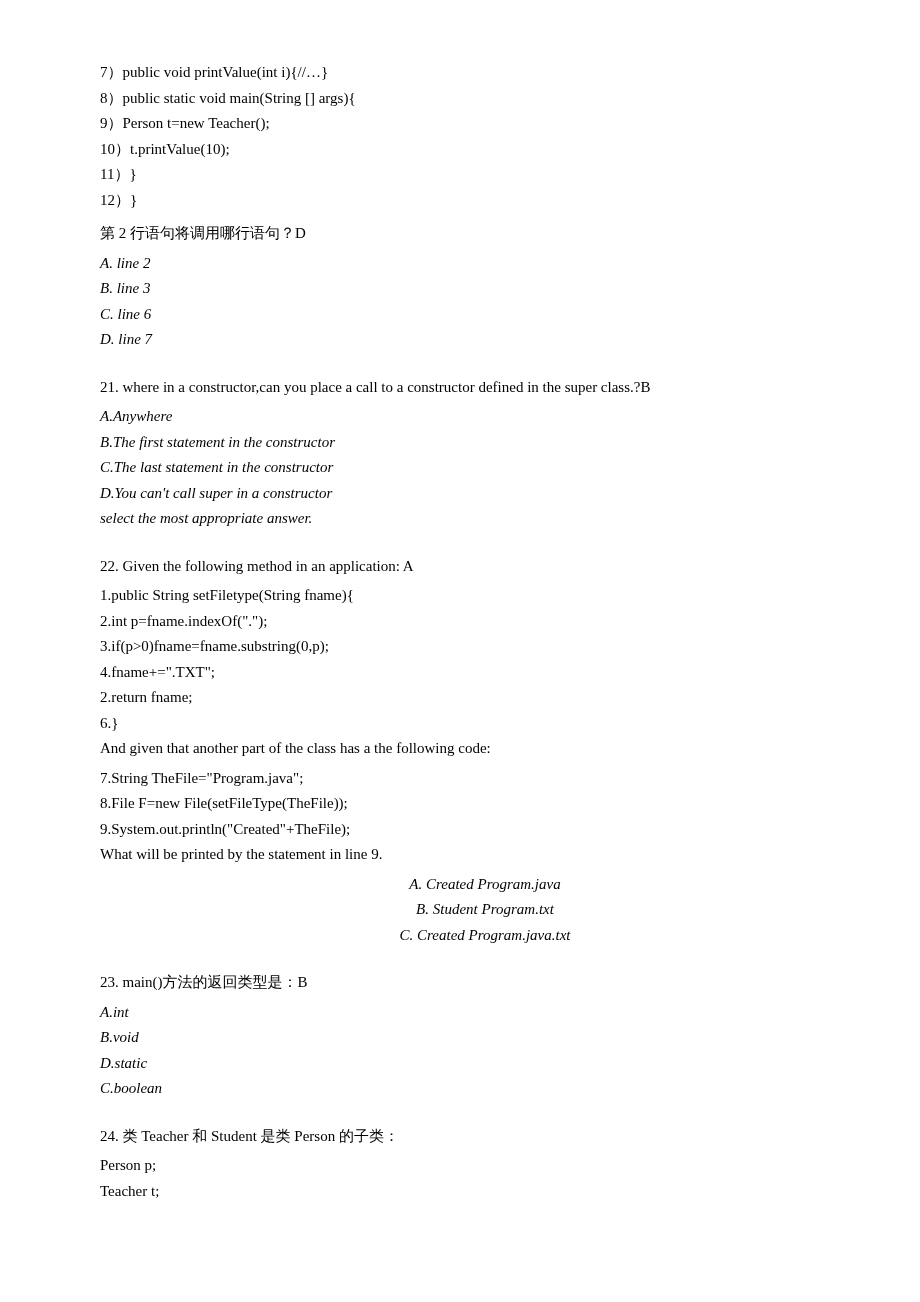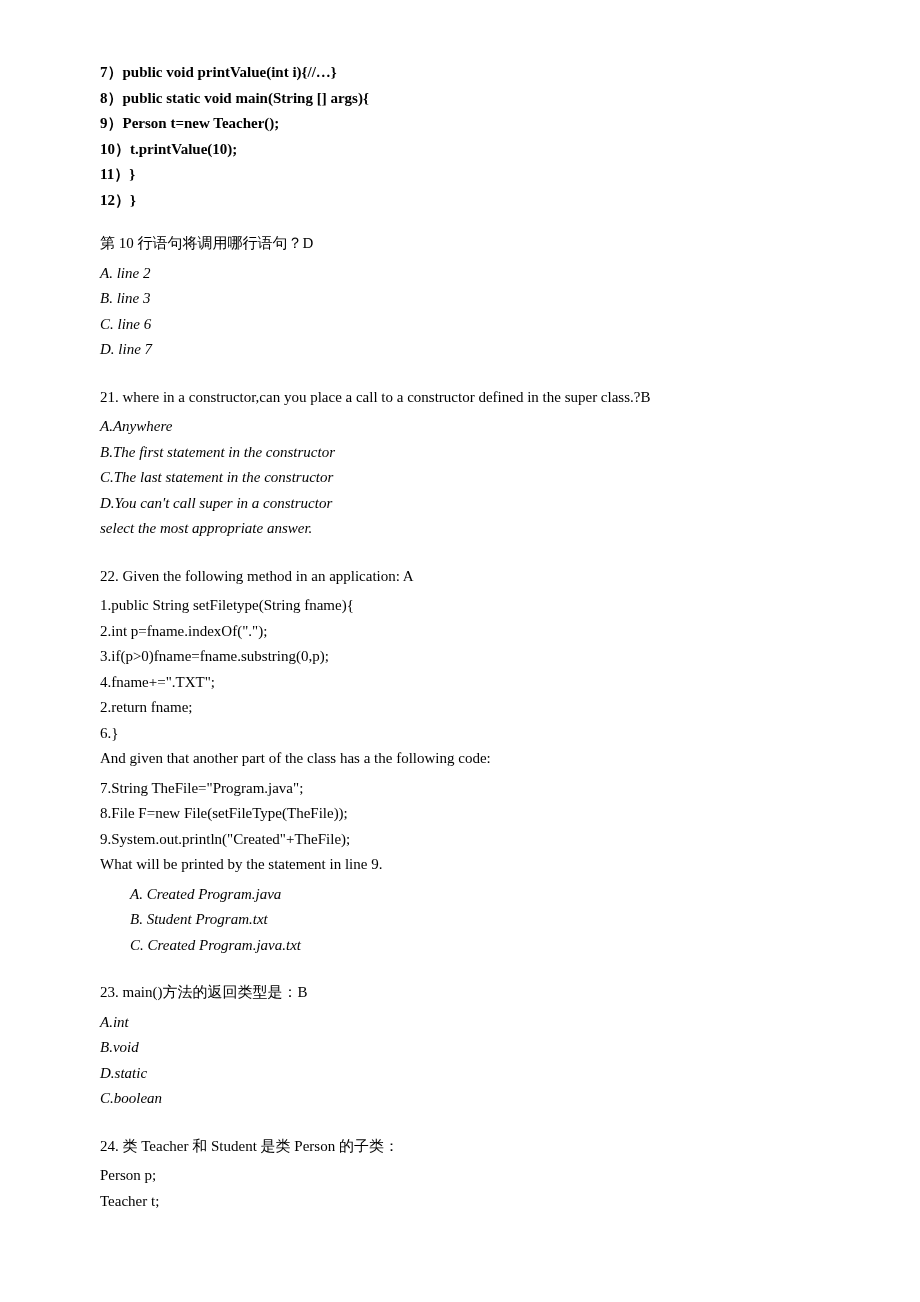--- a/index.html
+++ b/index.html
@@ -11,57 +11,57 @@
       background: #ffffff;
       font-family: "SimSun", "宋体", serif;
       font-size: 15px;
       color: #000000;
       width: 920px;
       min-height: 1302px;
       padding: 60px 80px 60px 100px;
       line-height: 1.7;
     }
     .content-block {
-      margin-bottom: 18px;
-      font-weight: bold;
+      margin-bottom: 8px;
     }
     .line {
       display: block;
       white-space: pre-wrap;
     }
     .question-block {
       margin-bottom: 22px;
     }
     .question-title {
       margin-bottom: 4px;
     }
     .option {
       display: block;
       font-style: italic;
     }
     .option-indent {
       padding-left: 30px;
+      text-align: center;
     }
   </style>
 </head>
 <body>
 
 <div>
 
   <div class="content-block">
     <span class="line">7）public void printValue(int i){//…}</span>
     <span class="line">8）public static void main(String [] args){</span>
     <span class="line">9）Person t=new Teacher();</span>
     <span class="line">10）t.printValue(10);</span>
     <span class="line">11）}</span>
     <span class="line">12）}</span>
   </div>
 
   <div class="question-block">
-    <div class="question-title">第 10 行语句将调用哪行语句？D</div>
+    <div class="question-title">第 2 行语句将调用哪行语句？D</div>
     <span class="option">A. line 2</span>
     <span class="option">B. line 3</span>
     <span class="option">C. line 6</span>
     <span class="option">D. line 7</span>
   </div>
 
   <div class="question-block">
     <div class="question-title">21.   where in a constructor,can you place a call to a constructor defined in the super class.?B</div>
     <span class="option">A.Anywhere</span>
     <span class="option">B.The first statement in the constructor</span>

